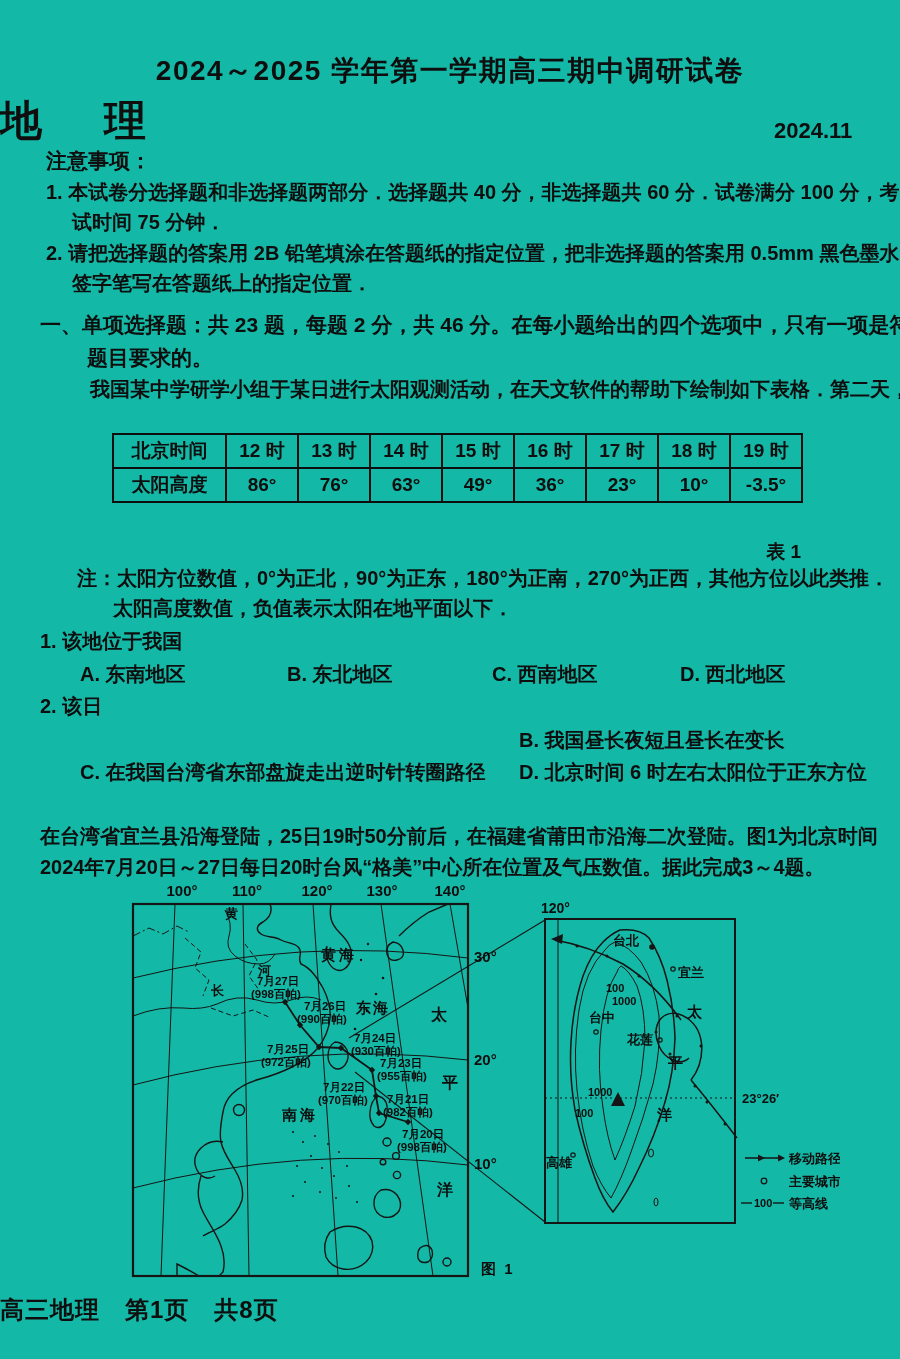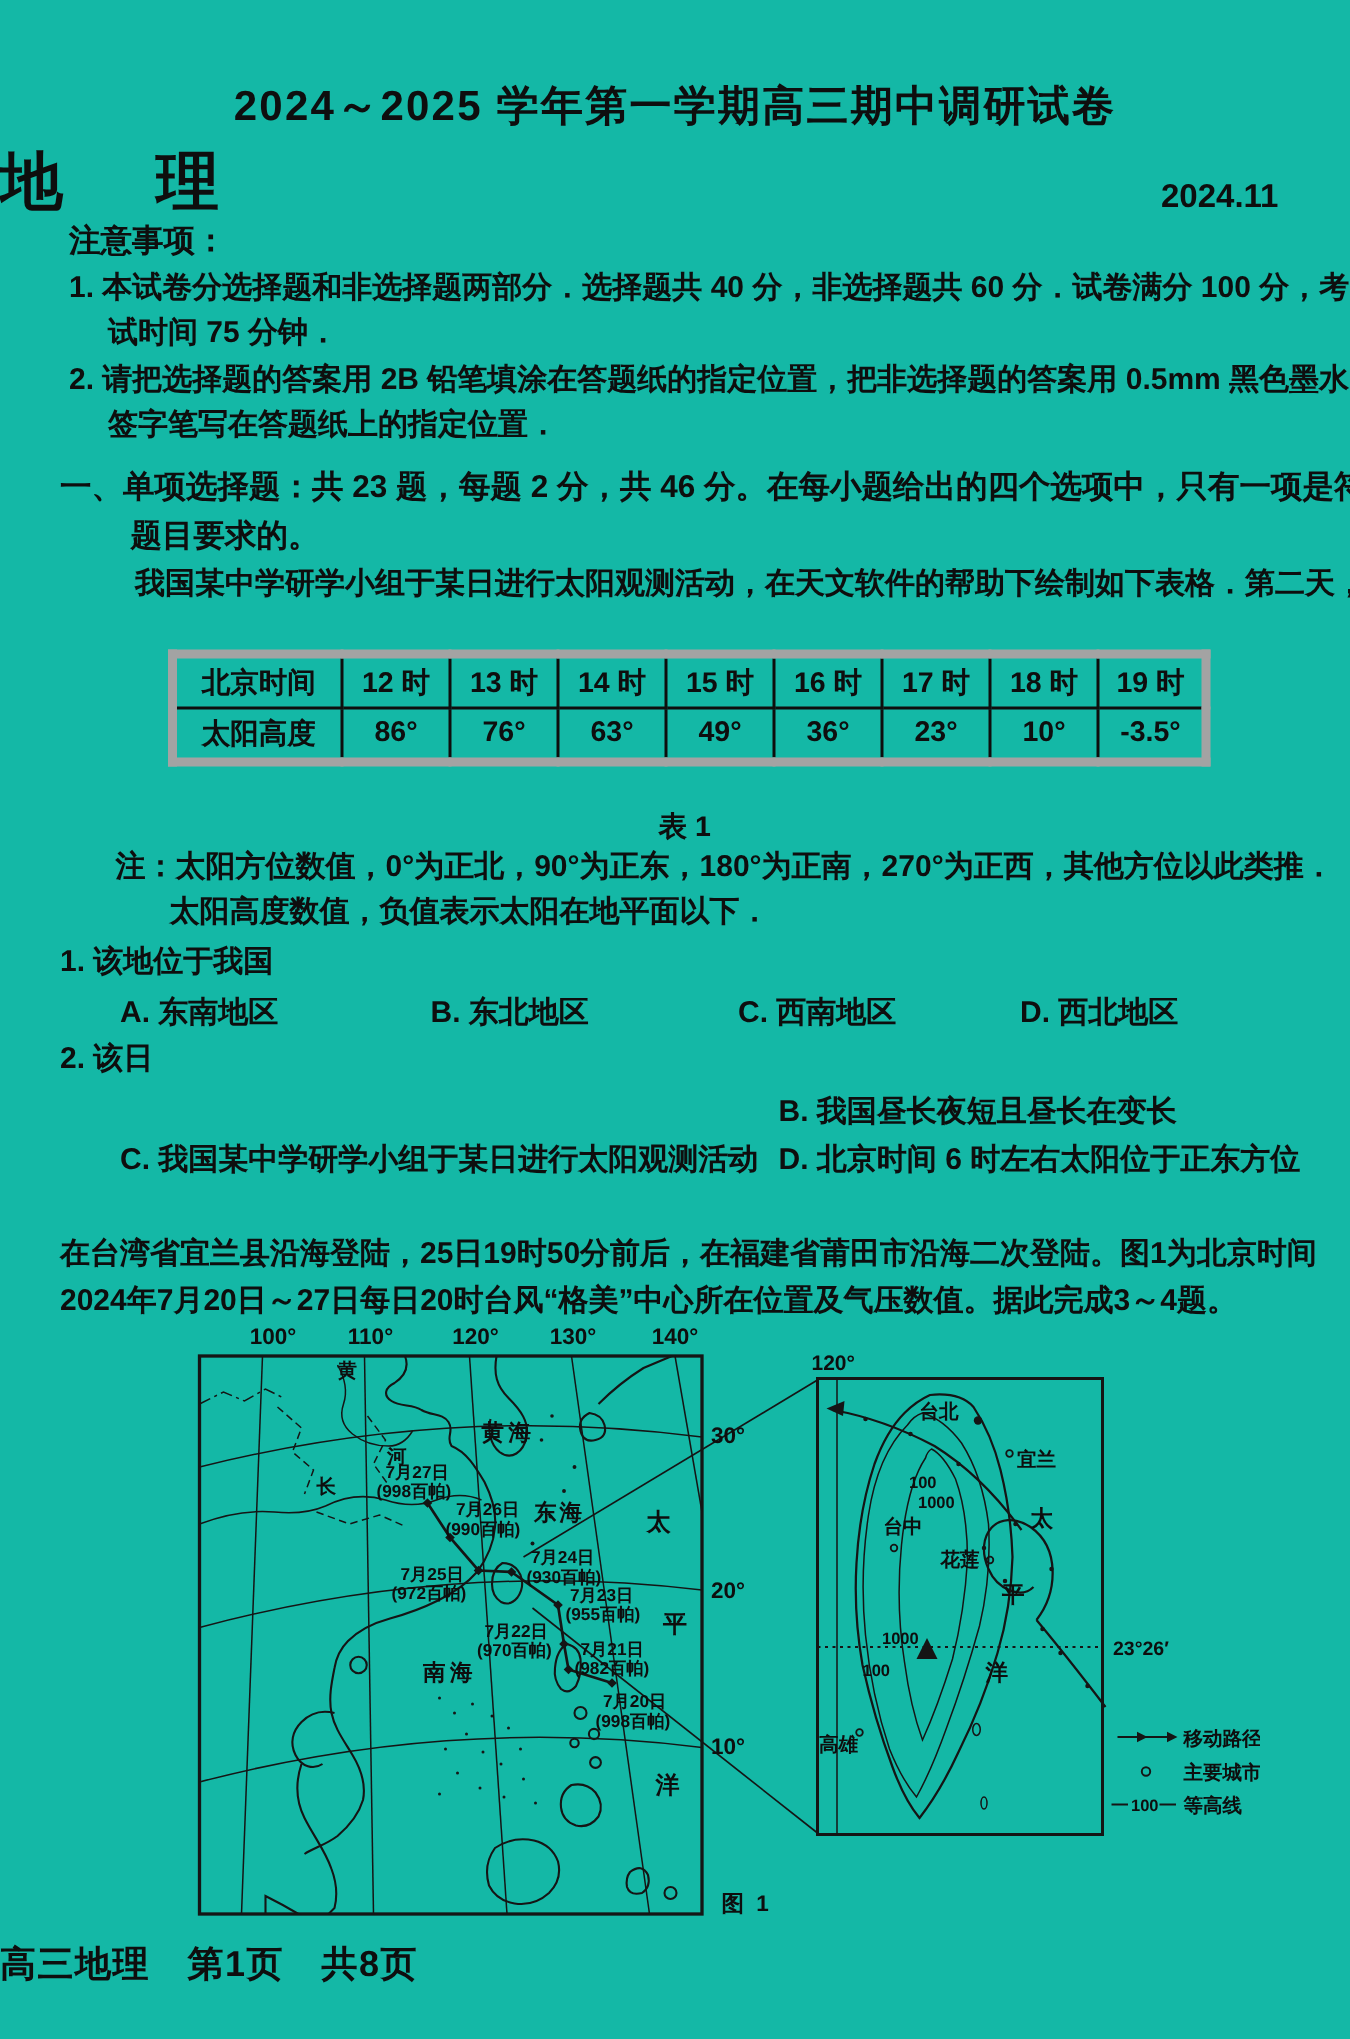--- a/index.html
+++ b/index.html
@@ -15,22 +15,22 @@
   .date{top:118px; left:774px; font-size:22px; font-weight:600;}
   .fs20{font-size:20px;}
   .fs21{font-size:21px;}
   table.sun{
     position:absolute; top:433px; left:112px; border-collapse:collapse;
     font-size:19px; font-weight:700; table-layout:fixed;
   }
   table.sun td{
     border:2px solid #0e0e0e; text-align:center; height:32px; padding:0;
   }
-  table.sun{border:6px solid #a3a3a3;}
-  .cap{position:absolute; text-align:center; font-size:19px;}
+  table.sun{border:1px solid #a3a3a3;}
+  .cap{position:absolute; text-align:right; font-size:19px;}
   .opt{position:absolute; font-size:20px; white-space:nowrap;}
   .figure{position:absolute; top:880px; left:125px; width:715px; height:407px;}
   .footer{top:1296px; left:0; width:100%; text-align:left; font-size:24px; letter-spacing:1px;}
   svg text{font-family:"Liberation Sans","DejaVu Sans",sans-serif; font-weight:700; fill:#0e0e0e;}
 </style>
 </head>
 <body>
 
 <div class="page">
 
@@ -91,21 +91,21 @@
   <div class="t fs20" style="top:596px;left:113px;">太阳高度数值，负值表示太阳在地平面以下．</div>
 
   <div class="t fs20" style="top:629px;left:40px;">1. 该地位于我国</div>
   <span class="opt" style="top:661px;left:80px;">A. 东南地区</span>
   <span class="opt" style="top:661px;left:287px;">B. 东北地区</span>
   <span class="opt" style="top:661px;left:492px;">C. 西南地区</span>
   <span class="opt" style="top:661px;left:680px;">D. 西北地区</span>
 
   <div class="t fs20" style="top:694px;left:40px;">2. 该日</div>
   <span class="opt" style="top:727px;left:519px;">B. 我国昼长夜短且昼长在变长</span>
-  <span class="opt" style="top:759px;left:80px;">C. 我国某中学研学小组于某日进行太阳观测活动</span>
+  <span class="opt" style="top:759px;left:80px;">C. 在我国台湾省东部盘旋走出逆时针转圈路径</span>
   <span class="opt" style="top:759px;left:519px;">D. 北京时间 6 时左右太阳位于正东方位</span>
 
   <div class="t fs20" style="top:824px;left:40px;">在台湾省宜兰县沿海登陆，25日19时50分前后，在福建省莆田市沿海二次登陆。图1为北京时间</div>
   <div class="t fs20" style="top:855px;left:40px;">2024年7月20日～27日每日20时台风“格美”中心所在位置及气压数值。据此完成3～4题。</div>
 
   <div class="figure">
   <svg width="715" height="407" viewBox="0 0 715 407">
 
     <g stroke="#151515" fill="none">
       <rect x="8" y="24" width="335" height="372" stroke-width="2.2"></rect>

